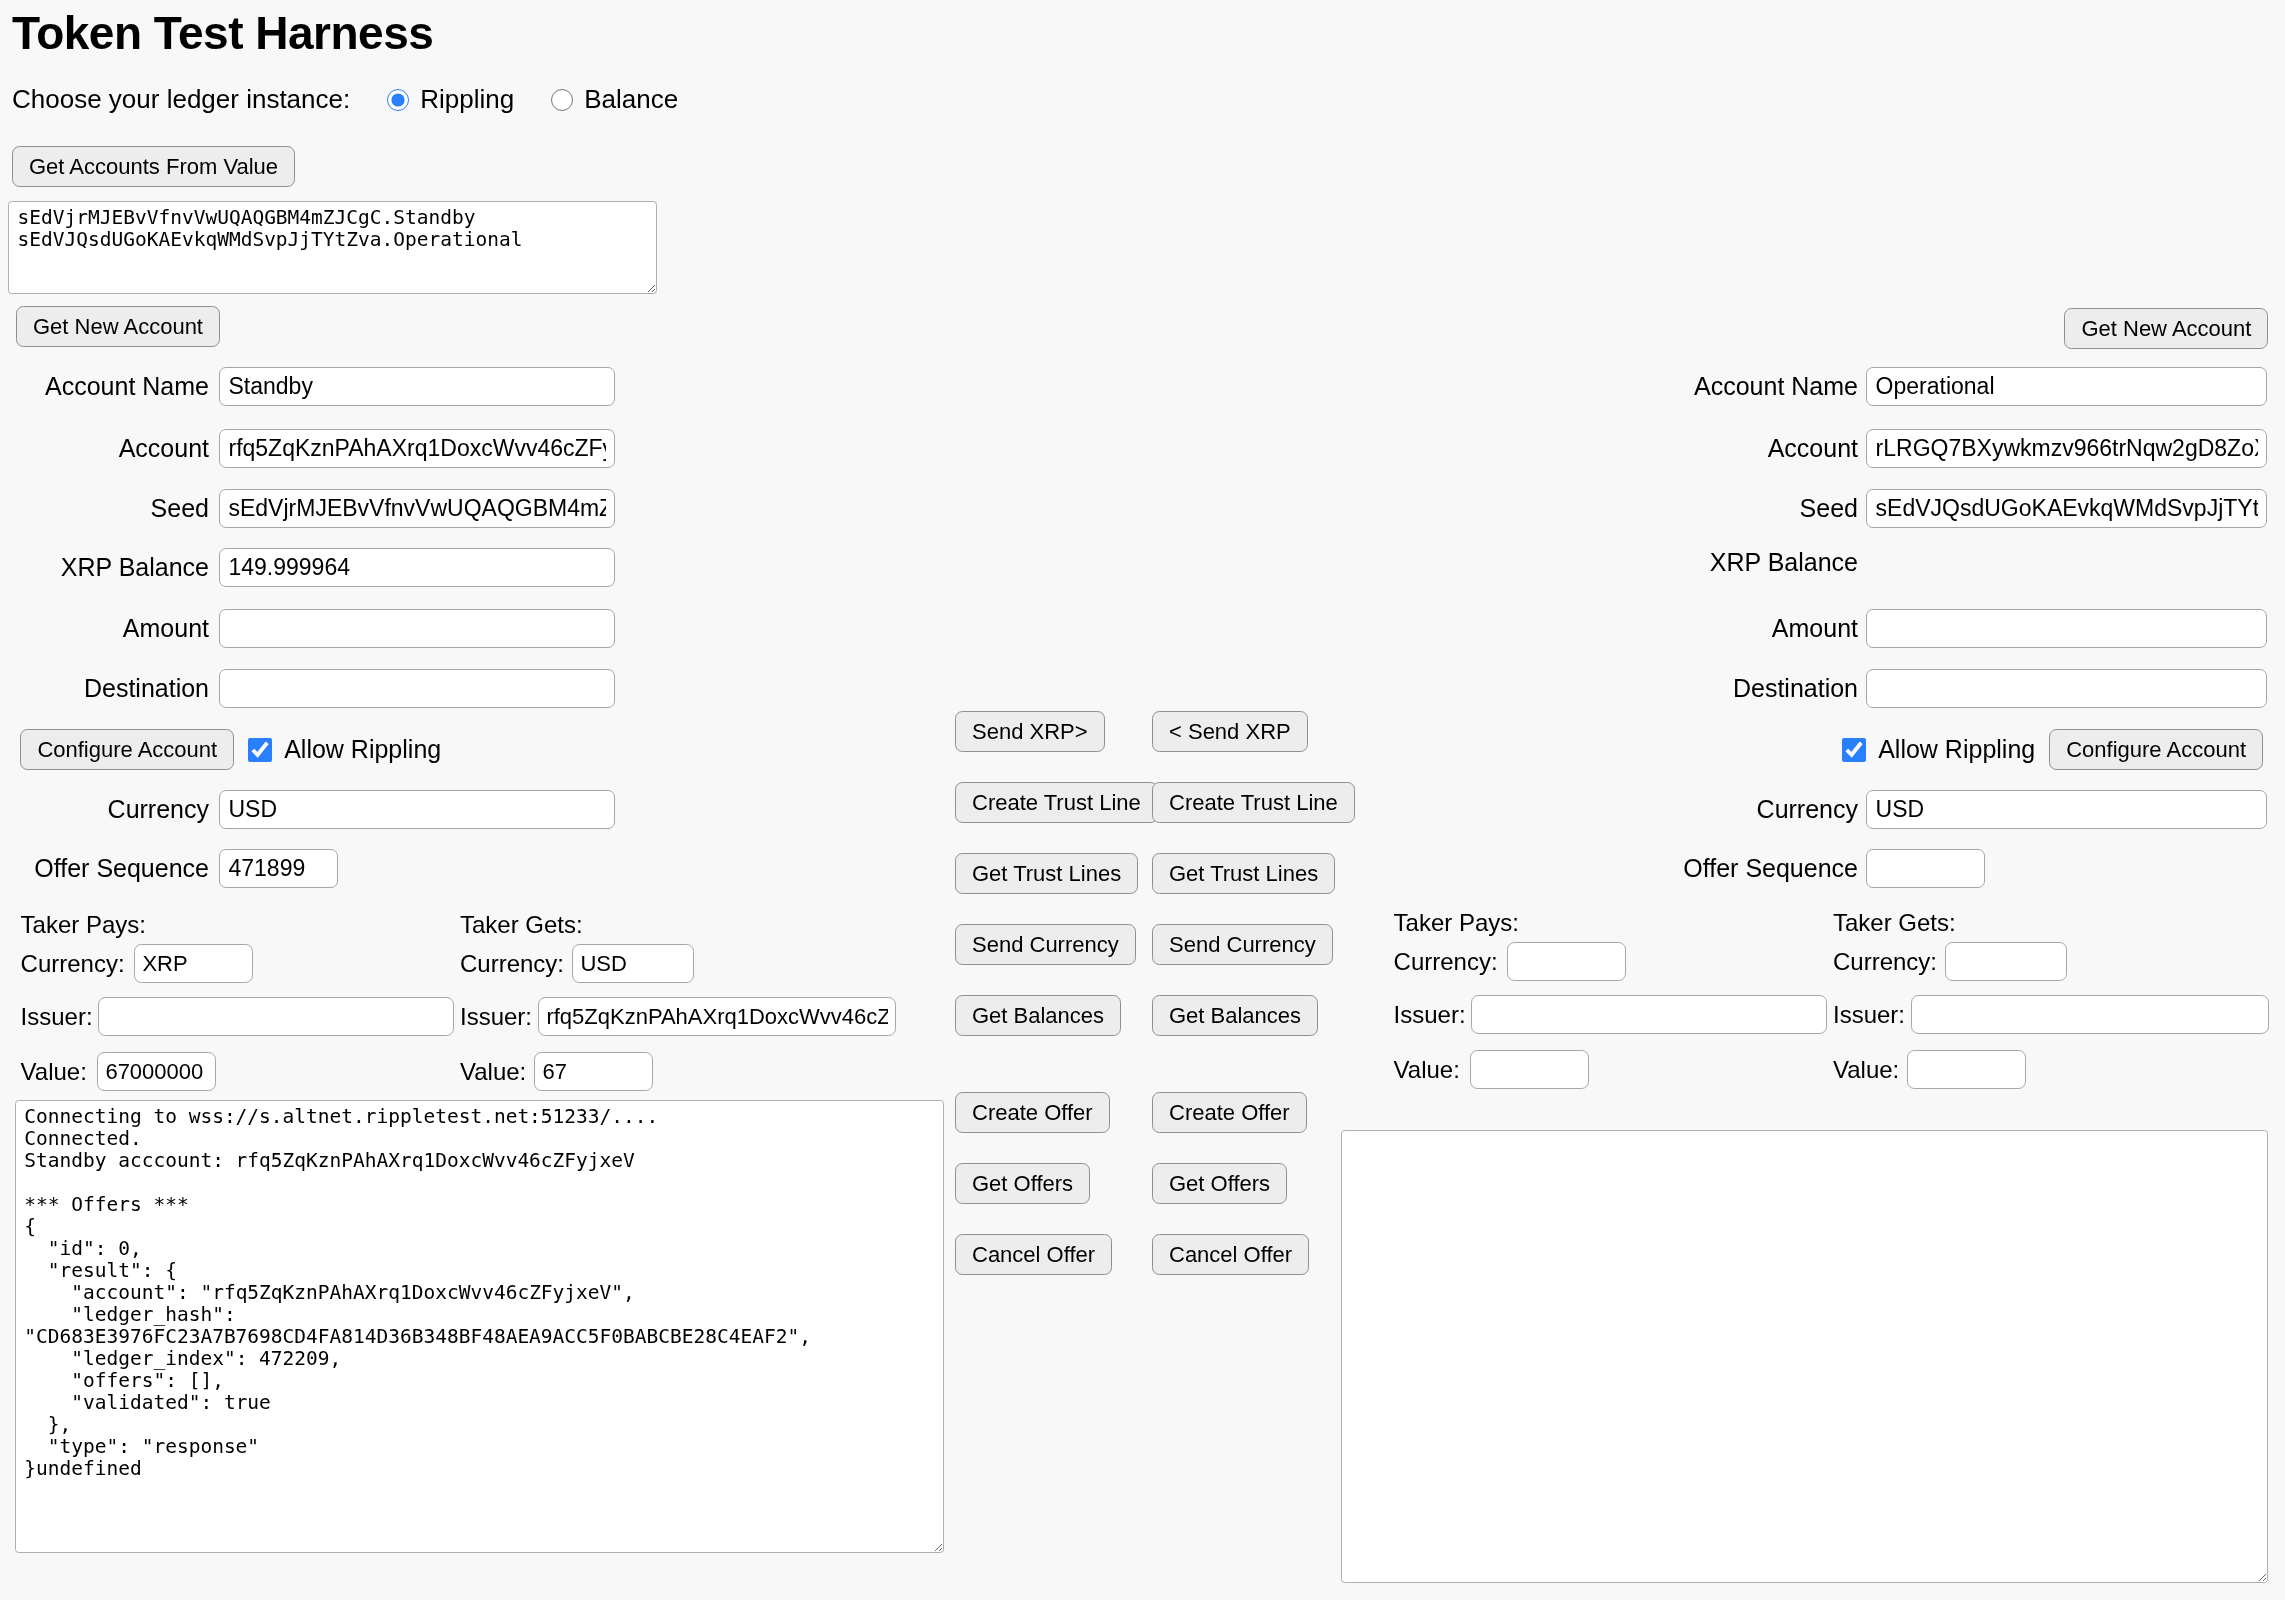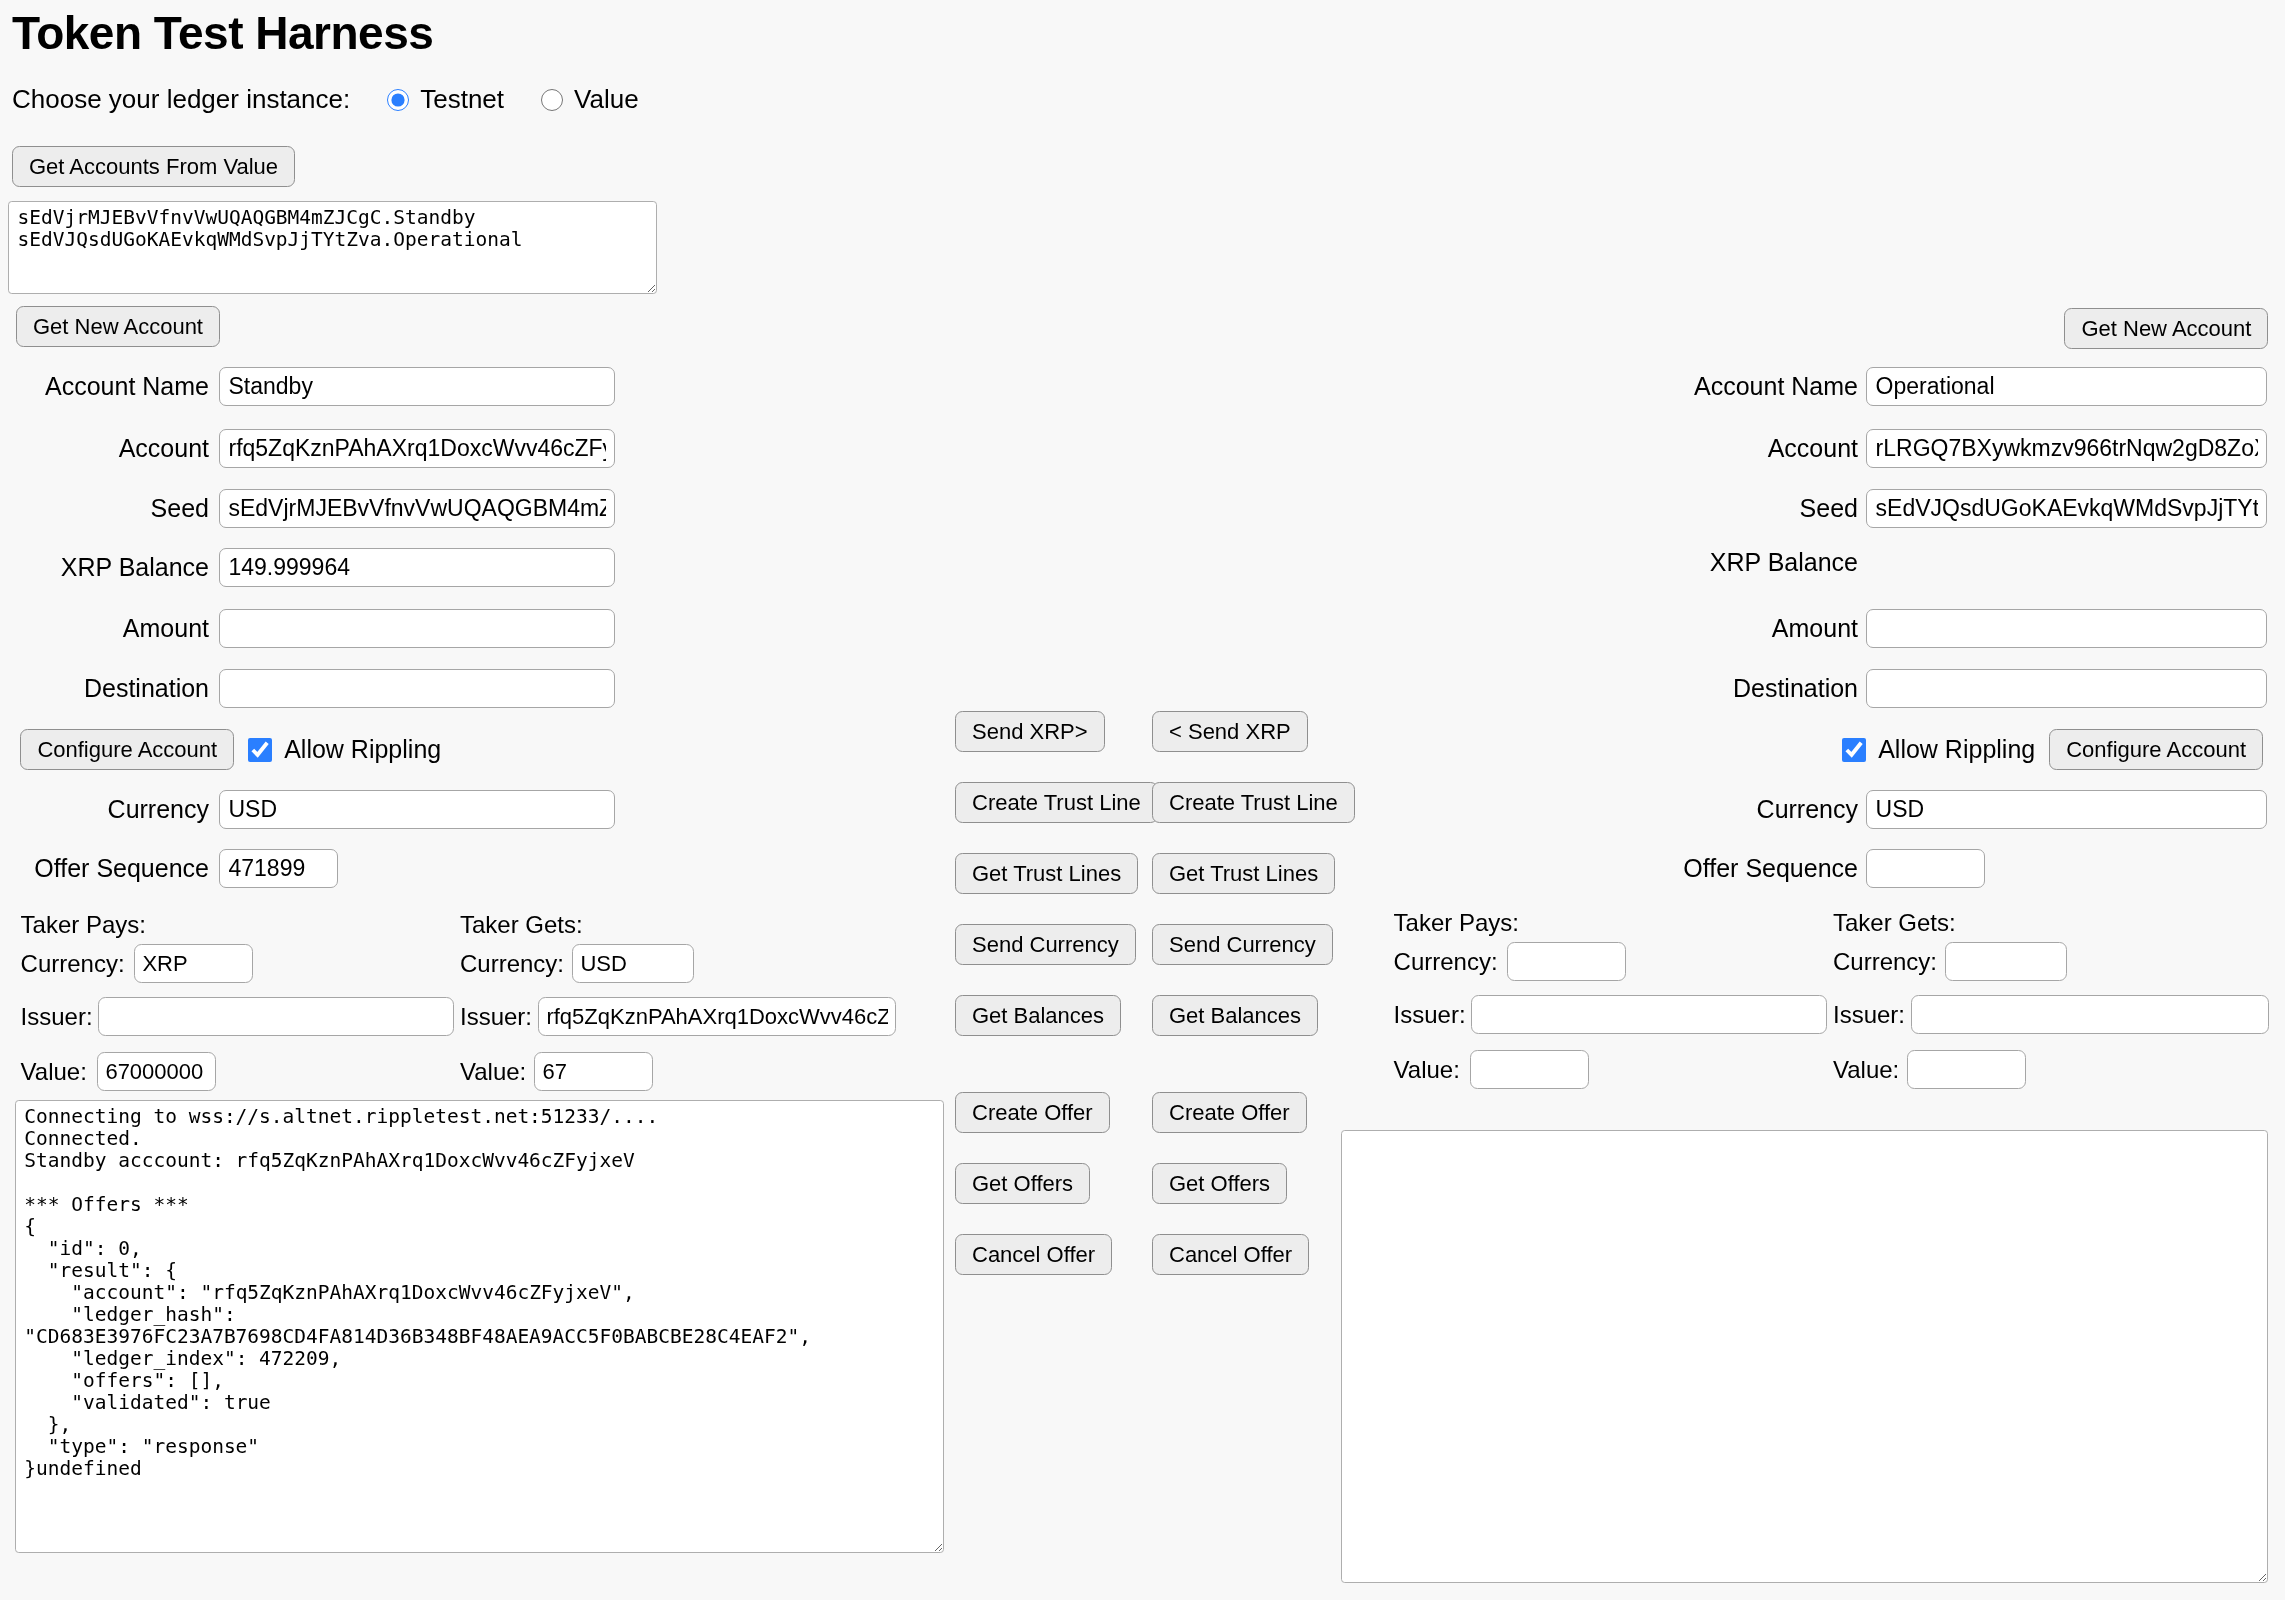--- a/index.html
+++ b/index.html
@@ -55,25 +55,25 @@
 <body>
 
 <div class="stage" style="background: rgb(248, 248, 248);">
 
   <h1 class="title">Token Test Harness</h1>
 
   <div class="ledger-row">
     <span>Choose your ledger instance:</span>
     <label class="radio-opt">
       <input type="radio" name="ledger" checked="" style="">
-      <span>Testnet</span>
+      <span>Rippling</span>
     </label>
     <label class="radio-opt">
       <input type="radio" name="ledger" style="">
-      <span>Value</span>
+      <span>Balance</span>
     </label>
   </div>
 
   <button class="btn get-accounts-btn">Get Accounts From Value</button>
   <textarea class="mono seeds-ta" spellcheck="false" style="">sEdVjrMJEBvVfnvVwUQAQGBM4mZJCgC.Standby
 sEdVJQsdUGoKAEvkqWMdSvpJjTYtZva.Operational</textarea>
 
   <button class="btn gna-left">Get New Account</button>
   <button class="btn gna-right">Get New Account</button>
 

